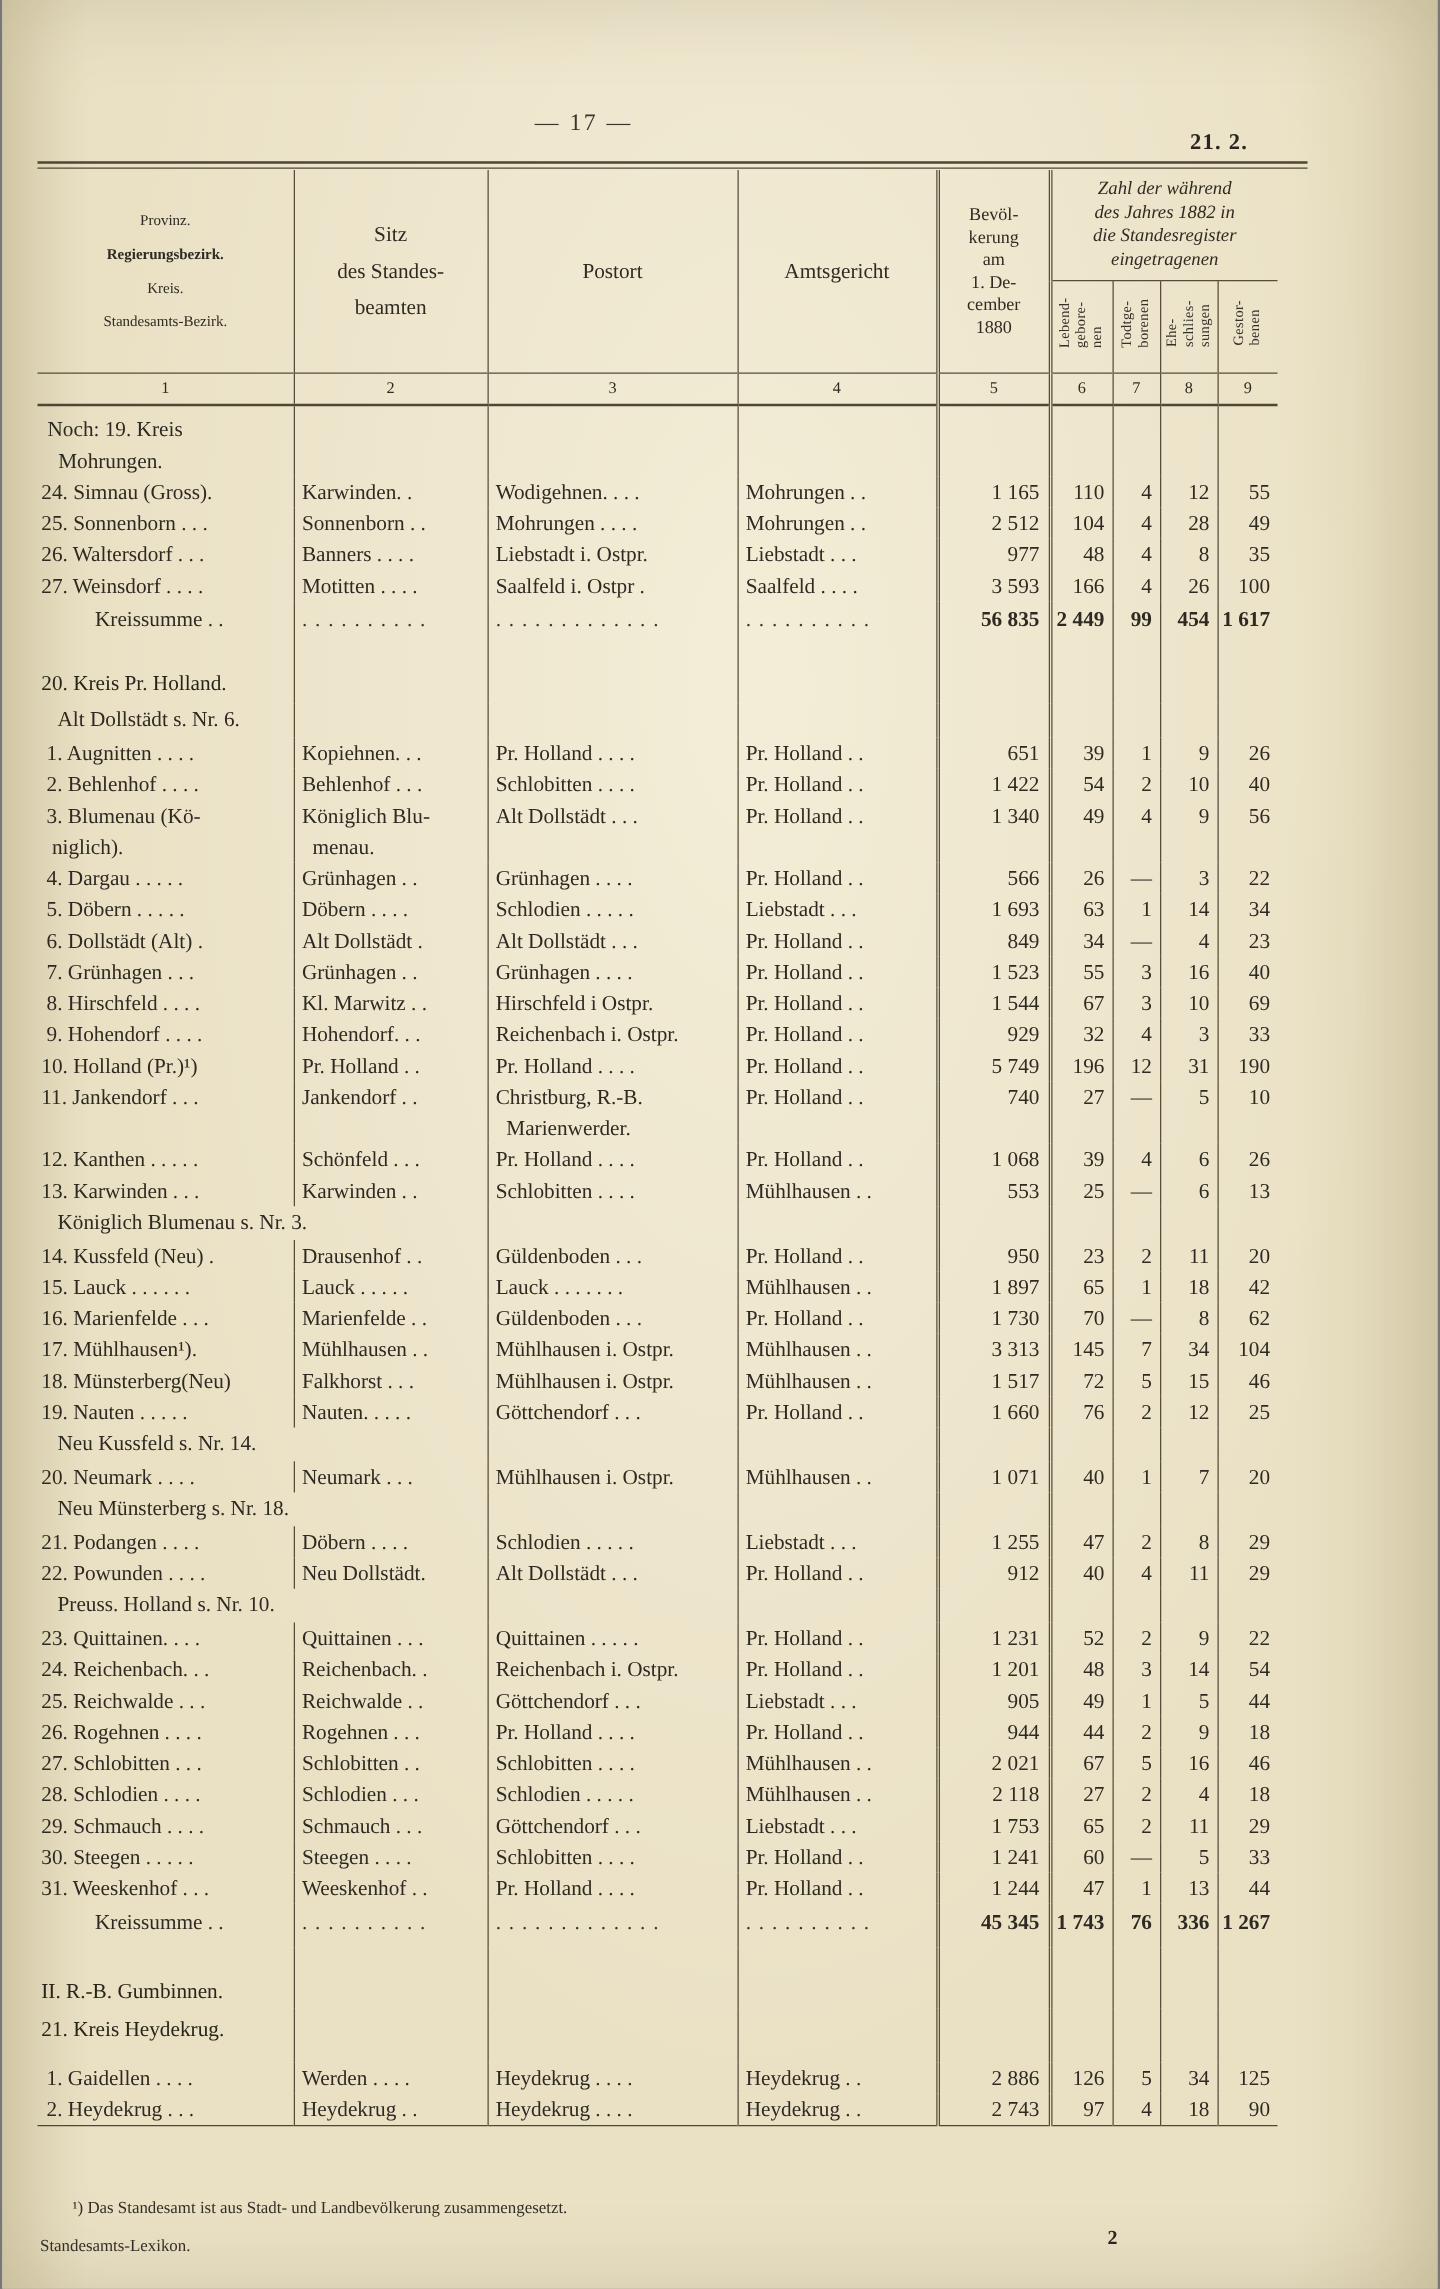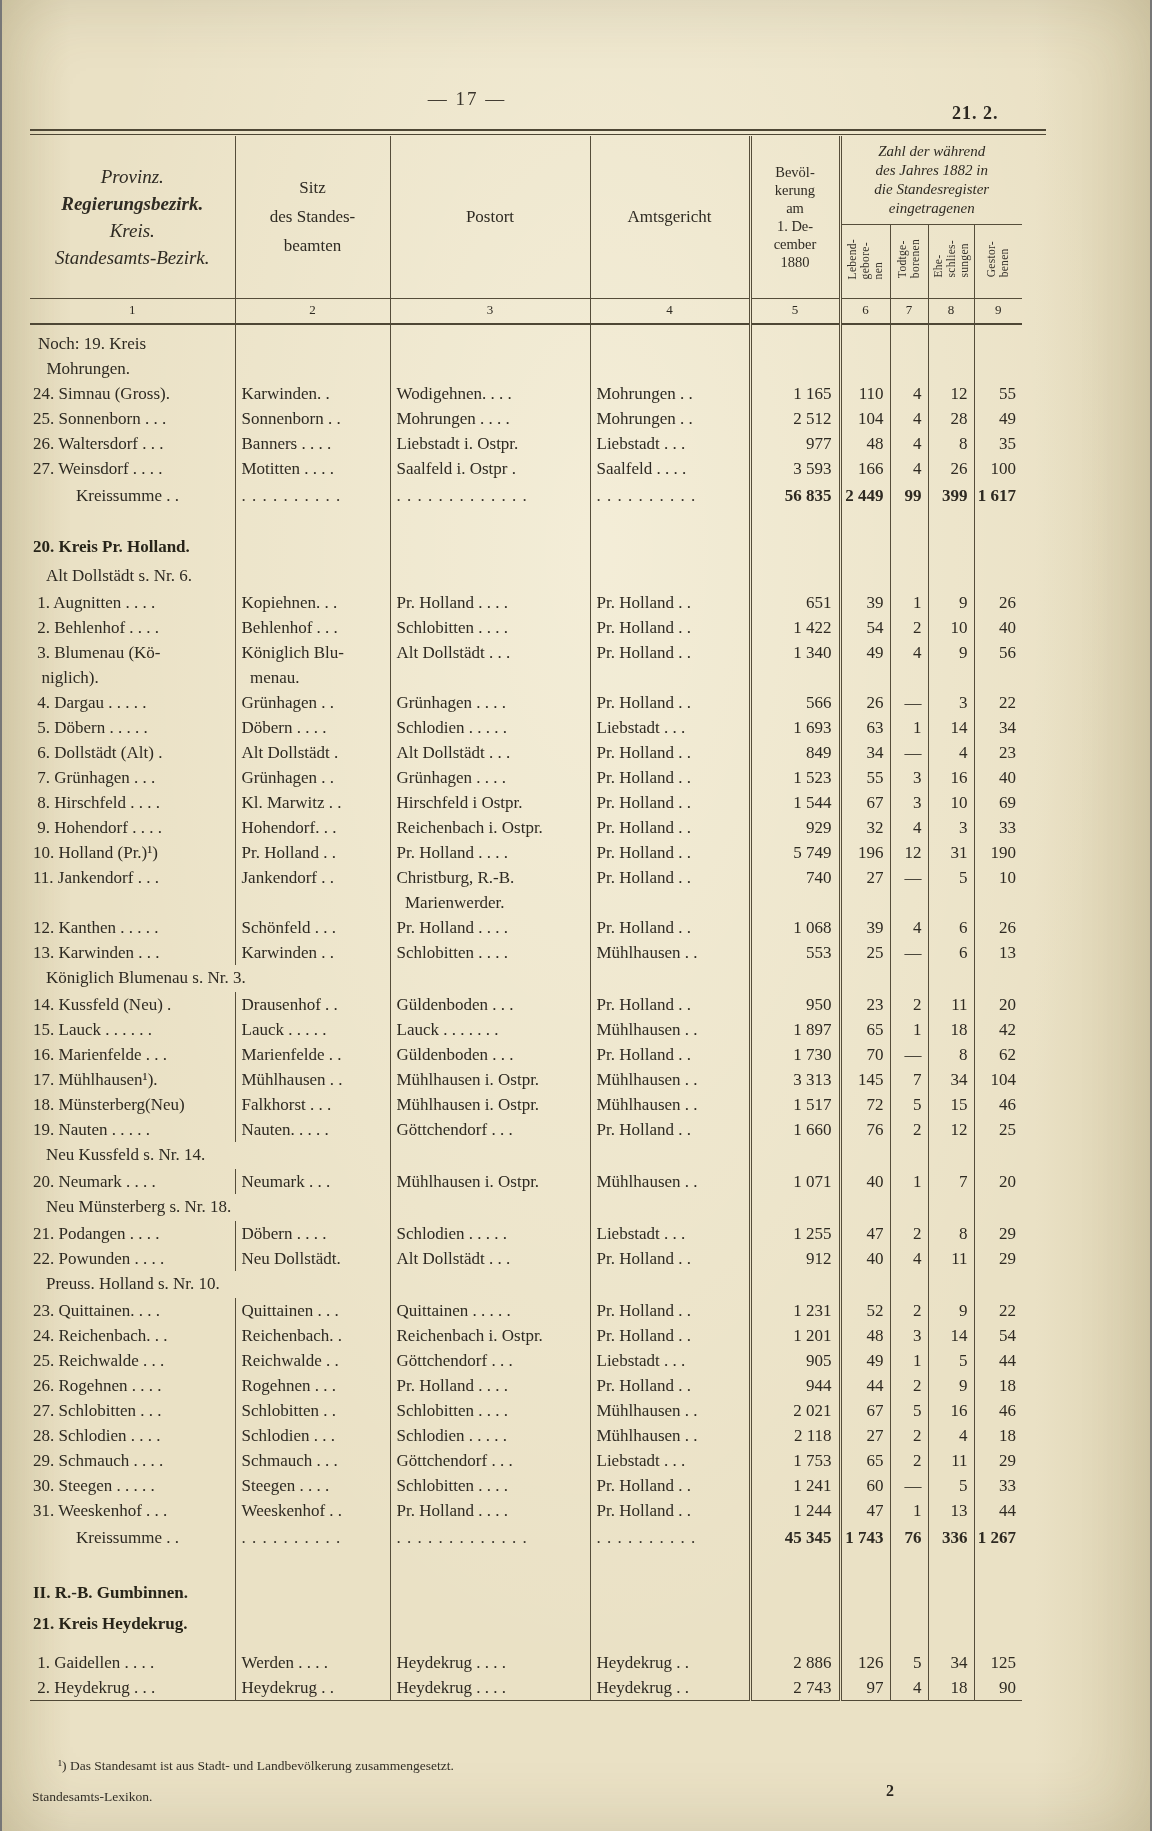--- a/index.html
+++ b/index.html
@@ -37,21 +37,21 @@
     width:992px;
     border-bottom:1.5px solid #4e4735;
   }
   th, td { font-weight:normal; vertical-align:top; }
   
   .bl  { border-left:1px solid #554d3a; }
   .bld { border-left:3px double #554d3a; }
   
   thead th { vertical-align:middle; text-align:center; color:#2f2b23; }
   .hcell { font-size:17px; line-height:26px; white-space:pre-line; }
-  .hc1 div { line-height:27px; font-size:19px;font-style:italic; }
+  .hc1 div { line-height:27px; font-size:12px; }
   .hc1 .boldline { font-weight:bold; }
   .hc2 { line-height:29px; }
   .hc5 { font-size:14.5px; line-height:18px; white-space:pre-line; }
   .hgroup {
     font-size:15px; line-height:19px; white-space:pre-line;
     height:88px; border-bottom:1px solid #554d3a; padding:4px 2px;font-style:italic;
   }
   .vcell { height:74px; vertical-align:middle; text-align:center; }
   .vlabel {
     display:inline-block;
@@ -73,21 +73,21 @@
   .c2, .c3, .c4 { text-align:left; padding-left:6px; white-space:pre-wrap; }
   .c5 { text-align:right; padding-right:7px; white-space:nowrap; }
   .c6, .c7, .c8, .c9 { text-align:right; padding-right:6px; white-space:nowrap; }
   
   .row-section td { padding-top:6px; }
   .row-heading td { padding-top:18px; padding-bottom:4px; }
   .row-note td    { padding-bottom:2px; }
   .row-sum td     { padding-top:2px; padding-bottom:8px; }
   .row-major td   { padding-top:22px; padding-bottom:2px; }
   .row-kreis td   { padding-top:4px; padding-bottom:14px; }
-  .t-heading, .t-major, .t-kreis { font-weight:bold; color:#272419; }
+  .t-heading, .t-major, .t-kreis { font-weight:normal; color:#272419; }
   .t-note    { padding-left:16px; }
   .t-section { padding-left:8px; }
   .sum-label { padding-left:46px; }
   .sum-val   { font-weight:bold; }
   .dots      { letter-spacing:1px; overflow:hidden; color:#3a352c; }
   
   .footnote {
     position:absolute; top:1758px; left:56px;
     font-size:13.5px; color:#332f27;
   }
@@ -229,21 +229,21 @@
             <td class="c9 bl">100</td>
           </tr>
           <tr class="row-sum">
             <td class="c1 sum-label">Kreissumme . .</td>
             <td class="c2 bl dots">. . . . . . . . . .</td>
             <td class="c3 bl dots">. . . . . . . . . . . . .</td>
             <td class="c4 bl dots">. . . . . . . . . .</td>
             <td class="c5 bld sum-val">56 835</td>
             <td class="c6 bld sum-val">2 449</td>
             <td class="c7 bl sum-val">99</td>
-            <td class="c8 bl sum-val">399</td>
+            <td class="c8 bl sum-val">454</td>
             <td class="c9 bl sum-val">1 617</td>
           </tr>
           <tr class="row-heading">
             <td class="c1 t-heading">20. Kreis Pr. Holland.</td>
             <td class="c2 bl"></td>
             <td class="c3 bl"></td>
             <td class="c4 bl"></td>
             <td class="c5 bld"></td>
             <td class="c6 bld"></td>
             <td class="c7 bl"></td>

